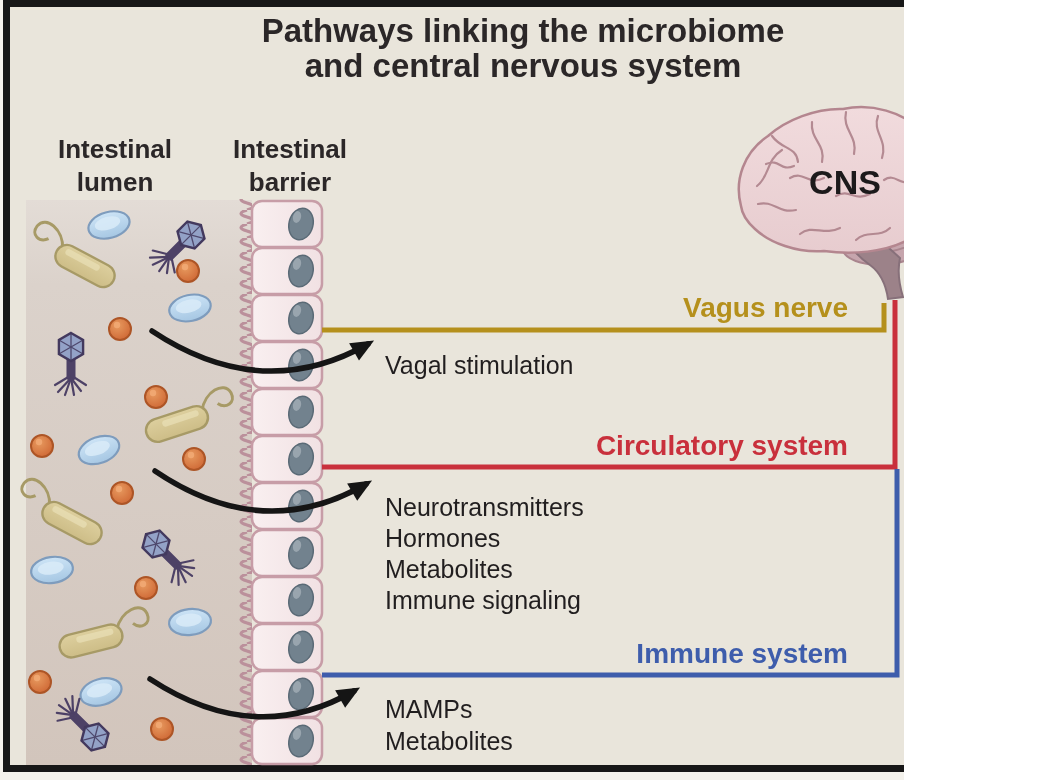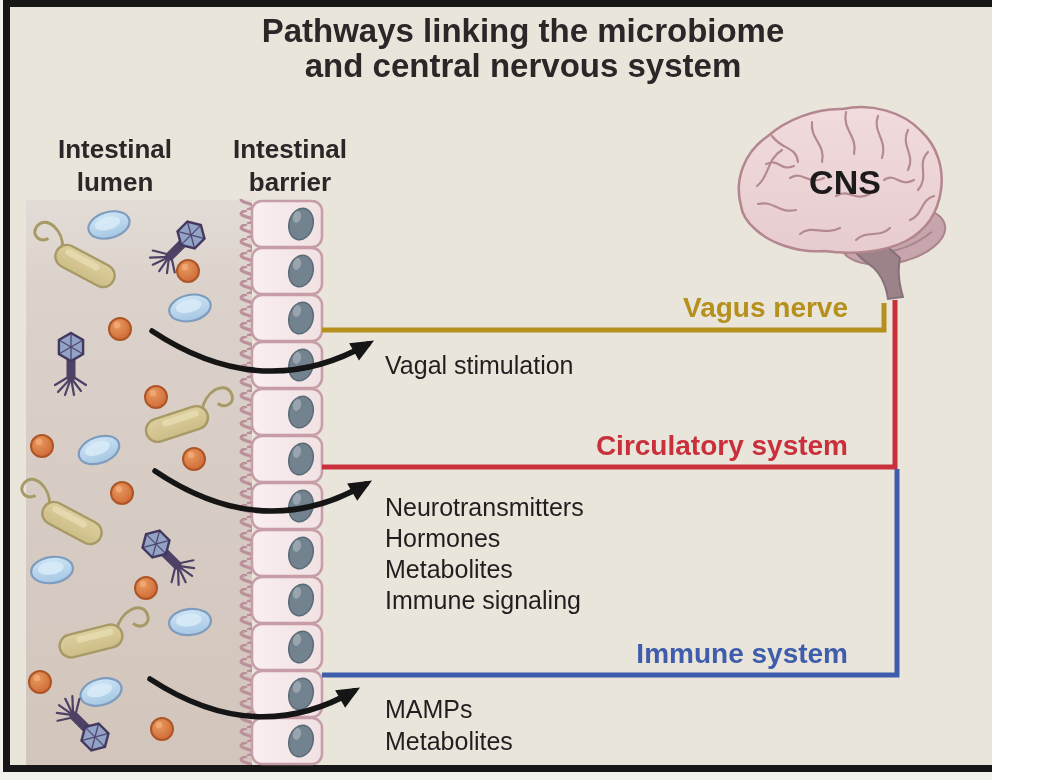--- a/index.html
+++ b/index.html
@@ -1,16 +1,16 @@
 <!DOCTYPE html>
 <html><head>
 <meta charset="utf-8">
 <style>
   html,body{margin:0;padding:0;background:#ffffff;}
-  .stage{position:relative;width:992px;height:780px;overflow:hidden;}
+  .stage{position:relative;width:904px;height:780px;overflow:hidden;}
   svg{display:block;}
   text{font-family:"Liberation Sans","DejaVu Sans",sans-serif;}
   .t-title{font-size:33px;font-weight:700;fill:#2b2728;}
   .t-col{font-size:26px;font-weight:700;fill:#2b2728;}
   .t-cns{font-size:34px;font-weight:700;fill:#1c1a1b;}
   .t-path{font-size:28px;font-weight:700;}
   .t-ann{font-size:25px;font-weight:400;fill:#211e1f;}
 </style>
 </head>
 <body>

